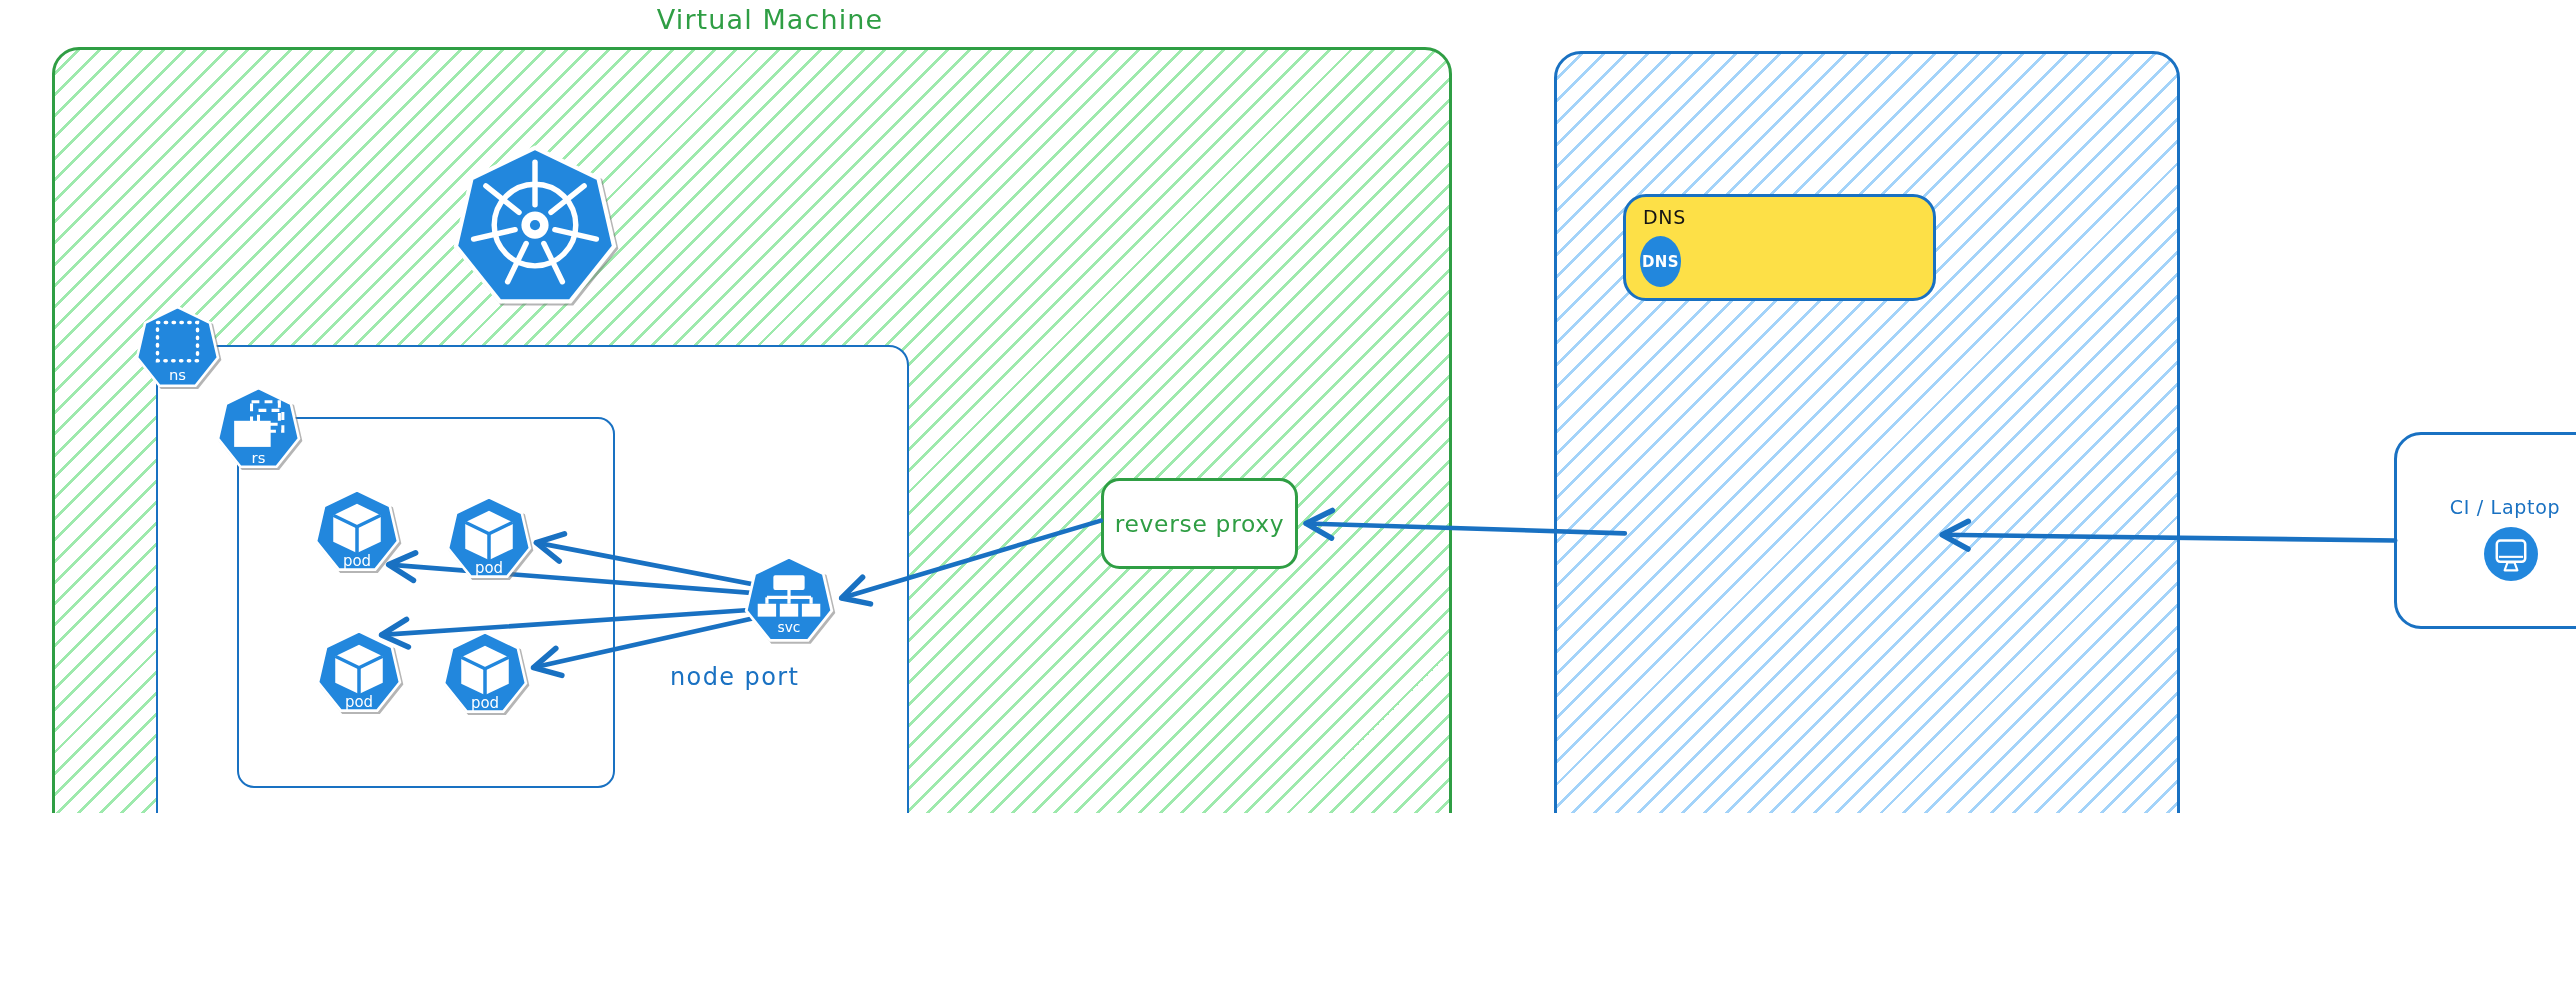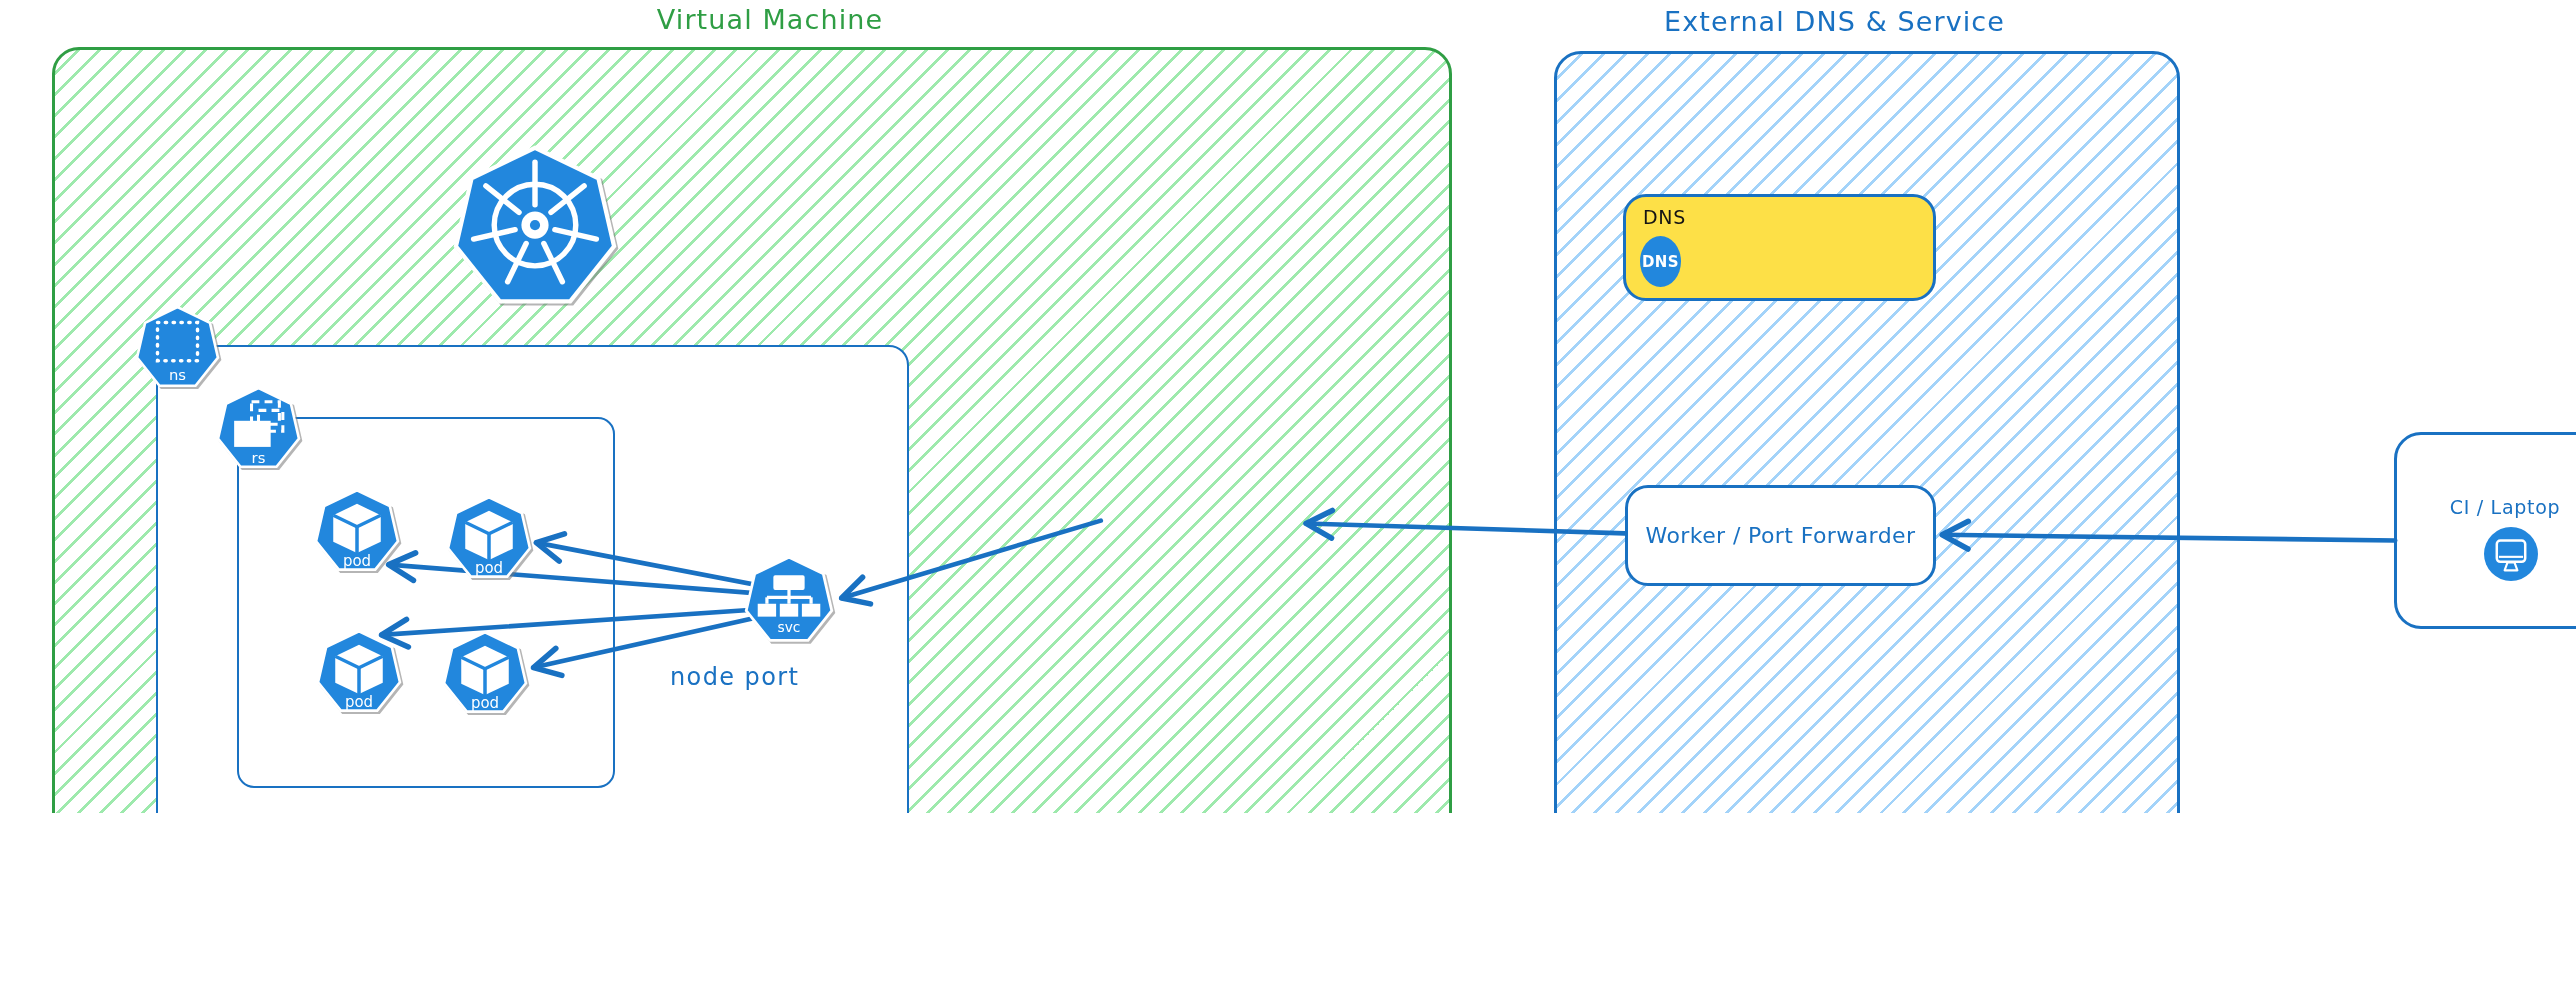--- a/index.html
+++ b/index.html
@@ -38,37 +38,36 @@
   .node-port{position:absolute;left:625px;top:663px;width:234px;text-align:left;font-size:24px;color:#1971c2;letter-spacing:1.4px;}
   .overlay{left:0;top:0;pointer-events:none;}
   .icon-shadow{filter:drop-shadow(2.1px 2.8px 0.7px rgba(120,120,120,.55));}
 </style>
 </head>
 <body>
 
 <div class="canvas">
 
   <div class="title vm-title">Virtual Machine</div>
-  <div class="title ext-title">External DNS &amp; Service</div>
 
   <div class="box vm-box"></div>
   <div class="box ext-box"></div>
 
   <div class="box white-box ns-box"></div>
   <div class="box white-box rs-box"></div>
 
+  <div class="box rp-box">
+    <span>reverse proxy</span>
+  </div>
 
   <div class="box dns-box">
     <span class="dns-head">DNS</span>
     <span class="dns-badge">DNS</span>
   </div>
 
-  <div class="box worker-box">
-    <span>Worker / Port Forwarder</span>
-  </div>
 
   <div class="box ci-box">
     <div class="ci-label">CI / Laptop</div>
     <svg class="abs" style="left:87px;top:92px" width="54" height="54" viewBox="0 0 76 76">
       <circle cx="38" cy="38" r="38" fill="#2287dd"></circle>
       <rect x="18" y="19" width="40" height="30" rx="5" fill="none" stroke="#fff" stroke-width="3.5"></rect>
       <line x1="21" y1="42" x2="55" y2="42" stroke="#fff" stroke-width="3"></line>
       <path d="M33,50 L43,50 L47,61 L29,61 Z" fill="none" stroke="#fff" stroke-width="3" stroke-linejoin="round"></path>
     </svg>
   </div>

